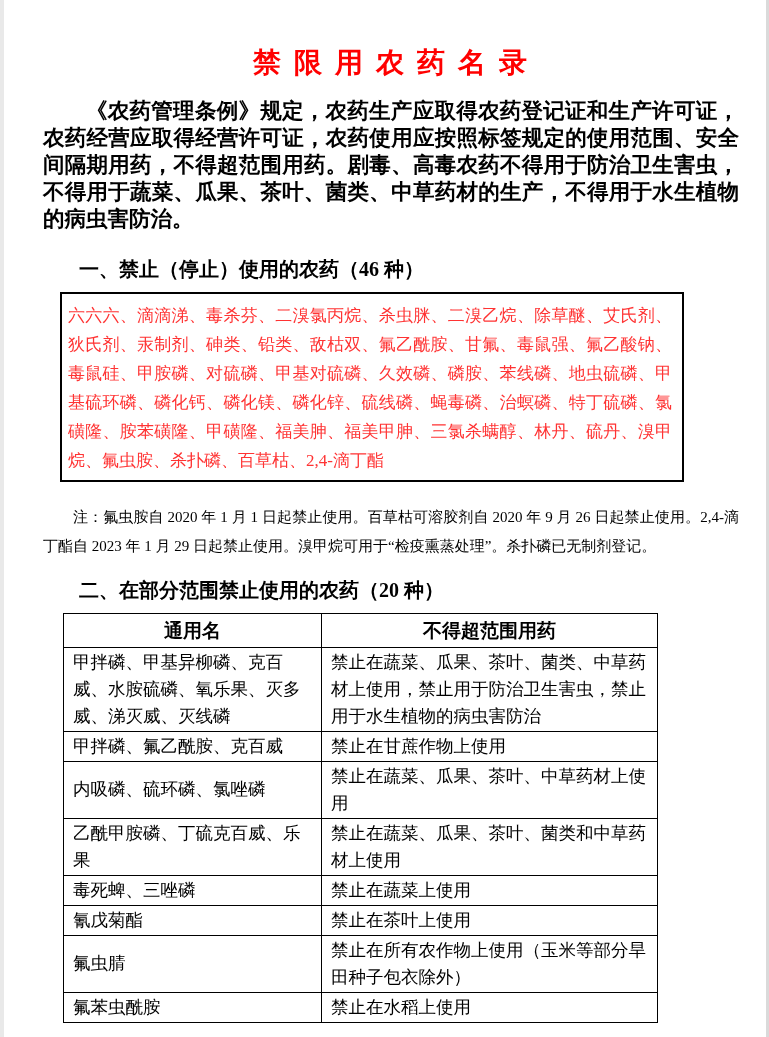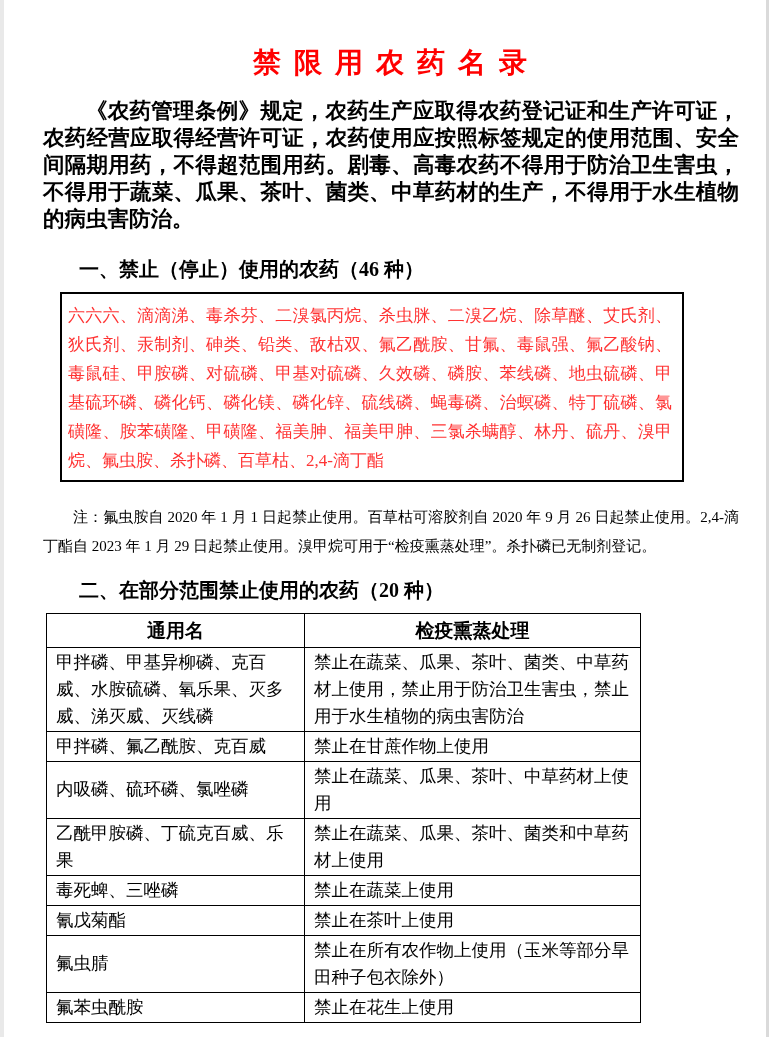--- a/index.html
+++ b/index.html
@@ -61,21 +61,21 @@
 
   .note {
     margin-top: 21px;
     font-size: 15px;
     line-height: 29px;
     text-indent: 2em;
     text-align: justify;
   }
 
   .restrict-table {
-    margin-left: 3px;
+    margin-left: 20px;
     border-collapse: collapse;
     width: 527px;
     table-layout: fixed;
     font-size: 17.5px;
     line-height: 27px;
   }
   .restrict-table th, .restrict-table td {
     border: 1.5px solid #000;
     padding: 1px 9px;
     vertical-align: middle;
@@ -111,21 +111,21 @@
   <div class="section-heading">二、在部分范围禁止使用的农药（20 种）</div>
 
   <table class="restrict-table">
     <colgroup>
       <col class="col-name">
       <col class="col-scope">
     </colgroup>
     <tbody>
         <tr>
       <th>通用名</th>
-      <th>检疫熏蒸处理</th>
+      <th>不得超范围用药</th>
     </tr>
     <tr>
       <td>甲拌磷、甲基异柳磷、克百威、水胺硫磷、氧乐果、灭多威、涕灭威、灭线磷</td>
       <td>禁止在蔬菜、瓜果、茶叶、菌类、中草药材上使用，禁止用于防治卫生害虫，禁止用于水生植物的病虫害防治</td>
     </tr>
     <tr>
       <td>甲拌磷、氟乙酰胺、克百威</td>
       <td>禁止在甘蔗作物上使用</td>
     </tr>
     <tr>
@@ -143,18 +143,18 @@
     <tr>
       <td>氰戊菊酯</td>
       <td>禁止在茶叶上使用</td>
     </tr>
     <tr>
       <td>氟虫腈</td>
       <td>禁止在所有农作物上使用（玉米等部分旱田种子包衣除外）</td>
     </tr>
     <tr>
       <td>氟苯虫酰胺</td>
-      <td>禁止在花生上使用</td>
+      <td>禁止在水稻上使用</td>
     </tr>
   </tbody>
     </table>
 
 </div>
 
 </body></html>

